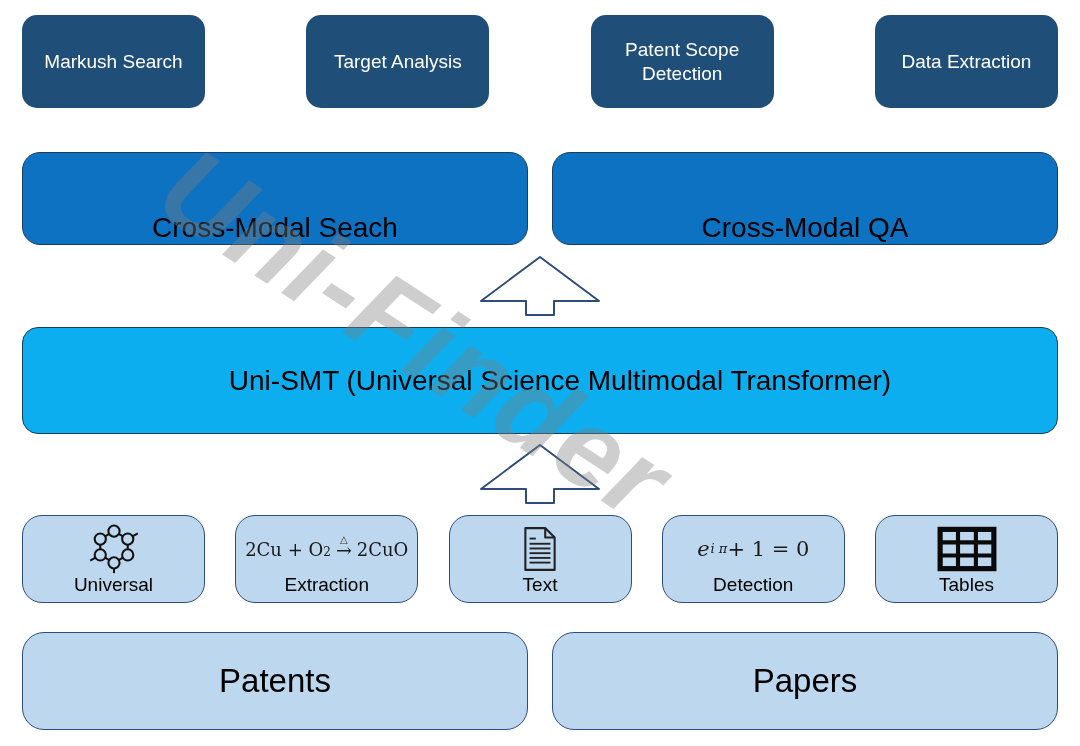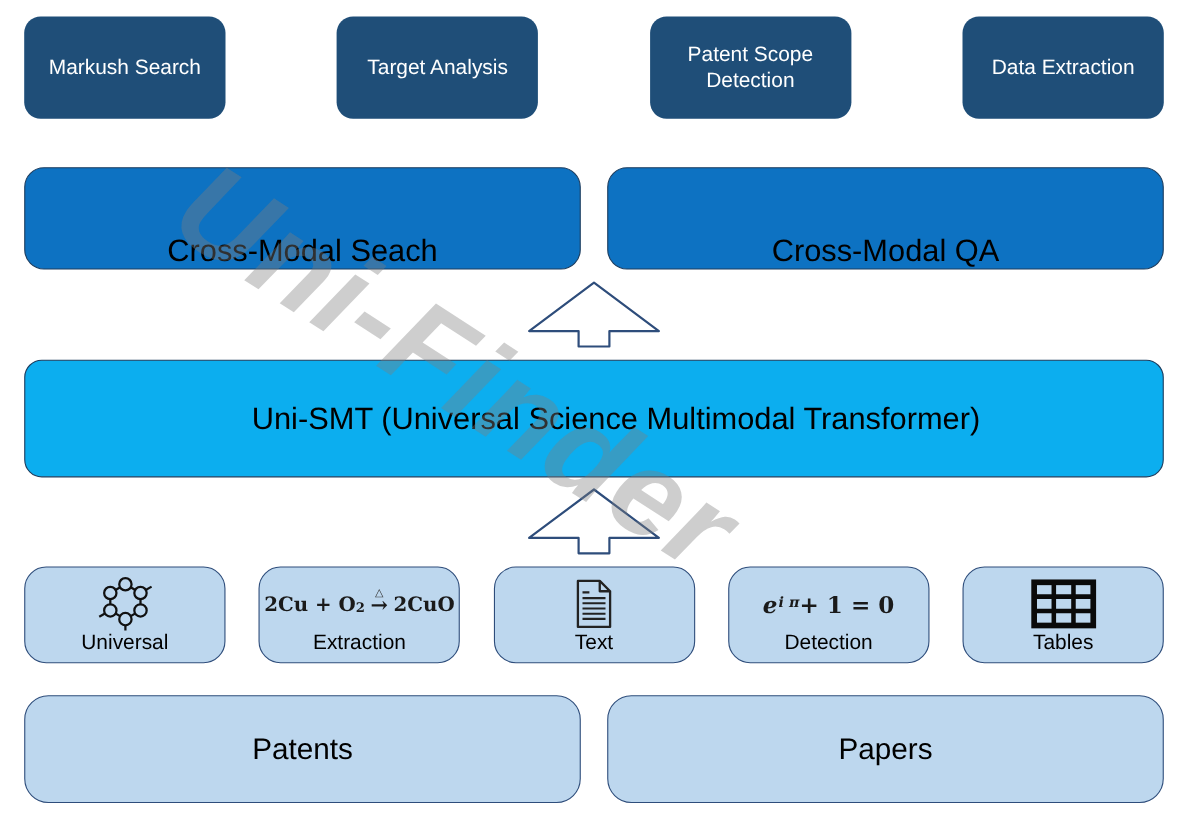--- a/index.html
+++ b/index.html
@@ -69,41 +69,40 @@
   }
   .modality-icon-area{
     flex:1;display:flex;align-items:center;justify-content:center;width:100%;
   }
   .modality-label{font-size:19px;color:#000;line-height:1.1;}
   .formula{
     font-family:"DejaVu Serif", serif;
     color:#1a1a1a;
     display:flex;align-items:center;justify-content:center;
     white-space:nowrap;
-    font-weight:bold;
   }
   .formula.rx{font-size:18px;}
   .formula.rx sub{font-size:12px;transform:translateY(3px);}
   .overarrow{
     display:inline-flex;flex-direction:column;align-items:center;
     margin:0 5px;transform:translateY(-3px);
   }
   .overarrow .delta{font-size:10px;line-height:0.9;color:#333;}
   .overarrow .harrow{font-size:19px;line-height:0.7;}
   .formula.eq{font-size:21px;}
   .formula.eq .it{font-style:italic;}
   .formula.eq sup{font-size:13px;transform:translateY(-1px);margin-left:1px;}
   
   .row-sources{margin-top:29px;height:98px;}
   .source-box{
     width:506px;height:98px;
     background:var(--light-blue);
     border:1.5px solid var(--arrow-stroke);
     border-radius:22px;
-    color:#000000;font-size:27px;
+    color:#000000;font-size:33px;
   }
   
   .watermark{
     position:absolute;left:207px;top:107px;
     font-size:112px;font-weight:bold;font-style:italic;
     letter-spacing:2px;white-space:nowrap;
     color:var(--watermark-gray);
     transform:rotate(33deg);
     transform-origin:0 0;
     z-index:10;

